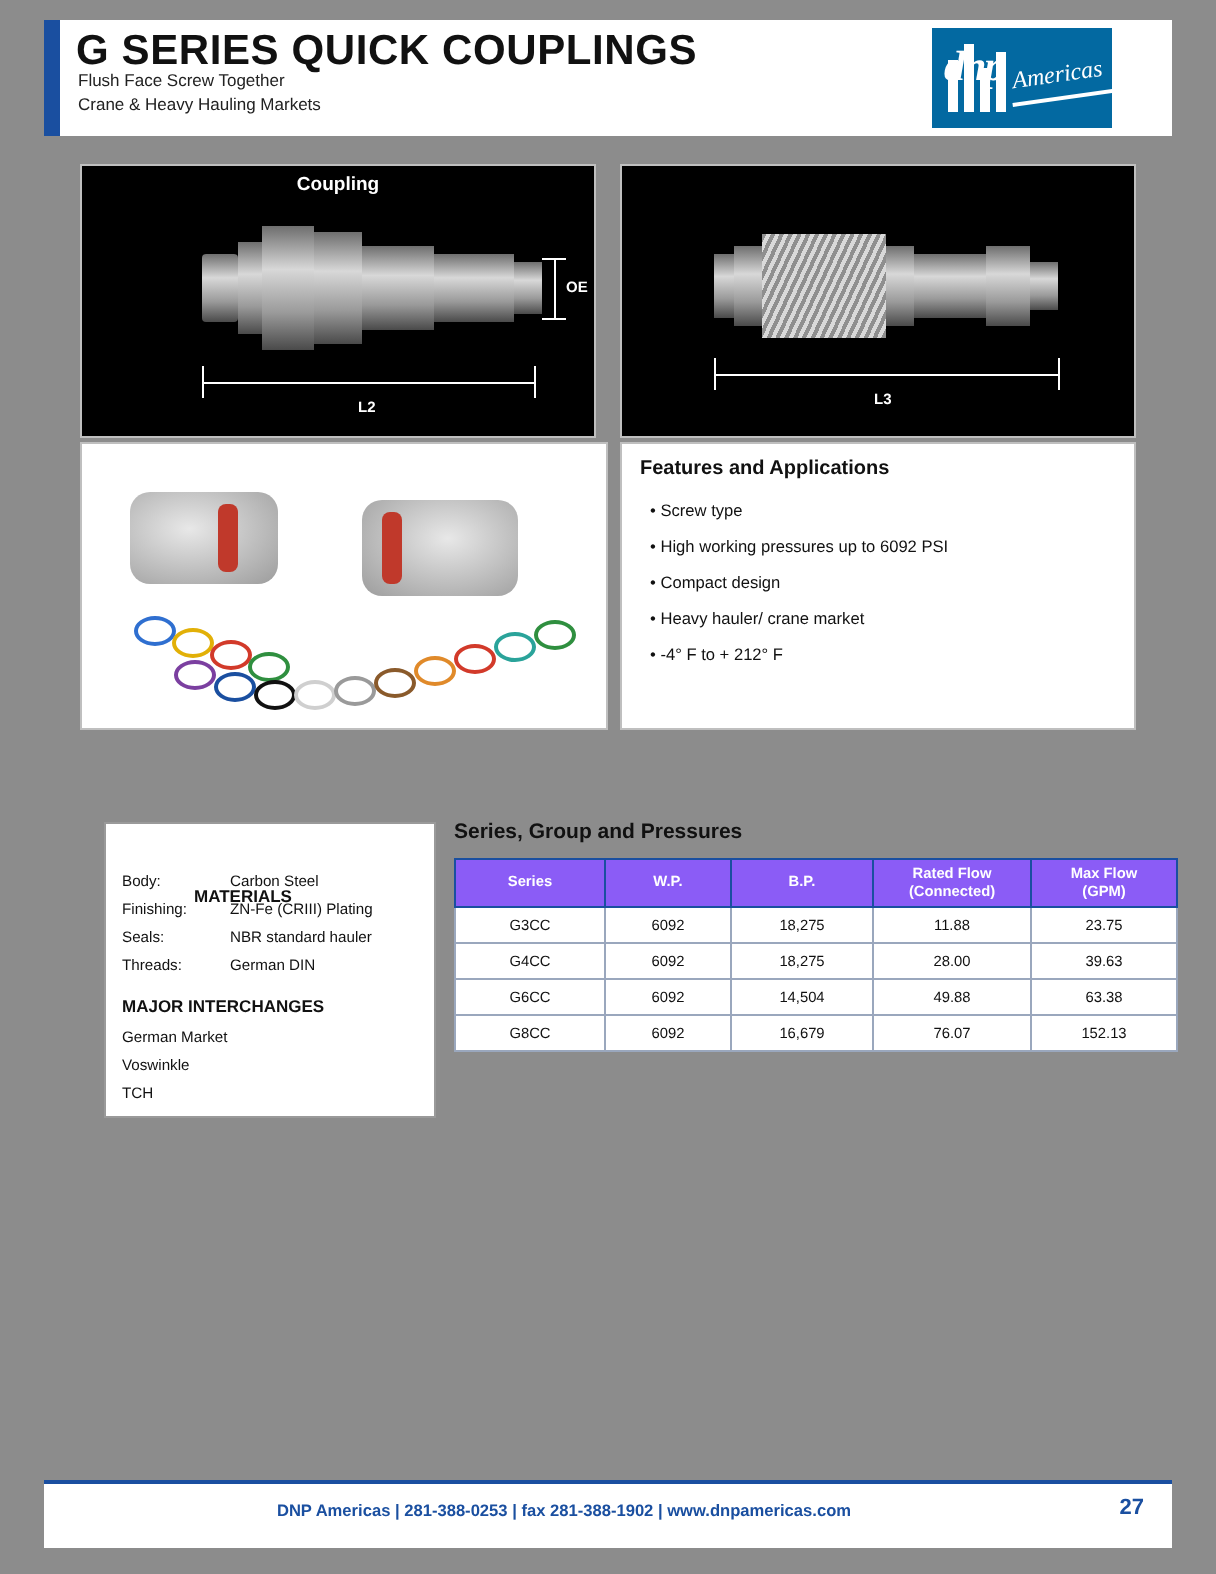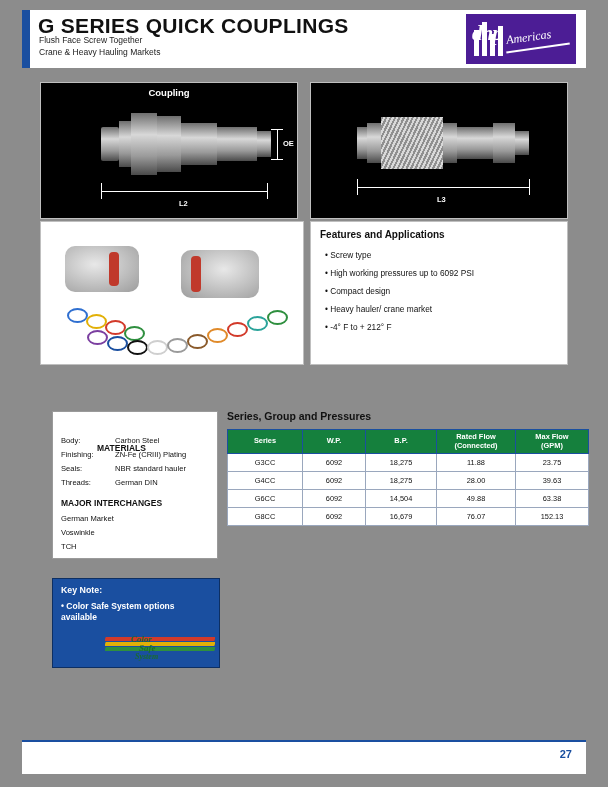--- a/index.html
+++ b/index.html
@@ -19,22 +19,22 @@
   }
   .hdr-accent{position:absolute;left:22px;top:10px;width:8px;height:58px;background:#1a4fa0;}
   .hdr-title{
     position:absolute;left:38px;top:14px;
     font-size:21px;font-weight:bold;color:#111;letter-spacing:.3px;
   }
   .hdr-sub1{position:absolute;left:39px;top:35px;font-size:8.5px;color:#222;}
   .hdr-sub2{position:absolute;left:39px;top:47px;font-size:8.5px;color:#222;}
 
   .logo-box{
-    position:absolute;left:466px;top:14px;width:110px;height:50px;
-    background:#4c1d95;overflow:hidden;
+    position:absolute;left:466px;top:14px;width:90px;height:50px;
+    background:#0369a1;overflow:hidden;
   }
   .logo-bars{position:absolute;left:8px;top:8px;}
   .logo-bars span{
     display:inline-block;width:5px;background:#fff;margin-right:3px;vertical-align:bottom;
   }
   .logo-dnp{
     position:absolute;left:6px;top:7px;color:#fff;font-size:21px;font-weight:bold;
     font-style:italic;letter-spacing:-1px;font-family:"Liberation Serif",serif;
   }
   .logo-americas{
@@ -92,21 +92,21 @@
 
   
   .tbl-title{
     position:absolute;left:227px;top:410px;font-size:10.5px;font-weight:bold;color:#111;
   }
   table.series{
     position:absolute;left:227px;top:429px;border-collapse:collapse;
     background:#fff;font-size:7.4px;color:#111;
   }
   table.series th{
-    background:#15803d;color:#fff;font-size:7.4px;font-weight:bold;
+    background:#8b5cf6;color:#fff;font-size:7.4px;font-weight:bold;
     border:1px solid #1a4fa0;padding:3px 2px;text-align:center;line-height:1.15;
   }
   table.series td{
     border:1px solid #9aa7bd;padding:4px 2px;text-align:center;
   }
   .col-series{width:70px;}
   .col-wp{width:58px;}
   .col-bp{width:66px;}
   .col-rf{width:74px;}
   .col-mf{width:68px;}
@@ -282,32 +282,20 @@
       <tr>
         <td>G8CC</td>
         <td>6092</td>
         <td>16,679</td>
         <td>76.07</td>
         <td>152.13</td>
       </tr>
     </tbody>
   </table>
 
-  <div class="keynote">
-    <div class="kn-title">Key Note:</div>
-    <div class="kn-line">• Color Safe System options available</div>
-    <div class="cs-logo">
-      <div class="cs-stripe" style="top:6px;background:#d23a2a;"></div>
-      <div class="cs-stripe" style="top:11px;background:#e2b007;"></div>
-      <div class="cs-stripe" style="top:16px;background:#2f8f3f;"></div>
-      <div class="cs-stripe" style="top:21px;background:#1a4fa0;"></div>
-      <div class="cs-text">Color</div>
-      <div class="cs-text" style="left:34px;top:13px;">Safe</div>
-      <div class="cs-text" style="left:30px;top:22px;font-size:8px;">System</div>
-    </div>
-  </div>
 
   <div class="footer">
+    <div class="footer-txt">DNP Americas | 281-388-0253 | fax 281-388-1902 | www.dnpamericas.com</div>
     <div class="footer-pg">27</div>
   </div>
   <div class="footer-line"></div>
 
 </div>
 
 </body></html>

